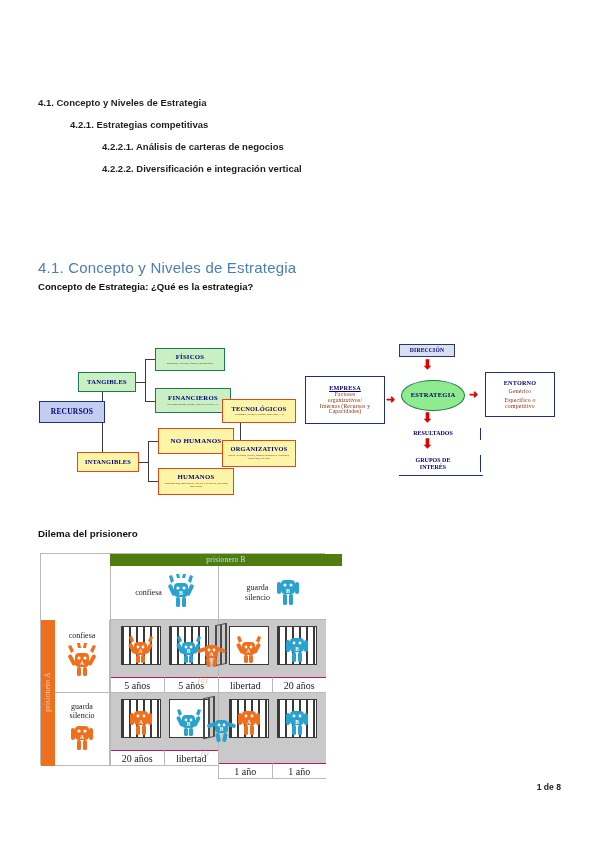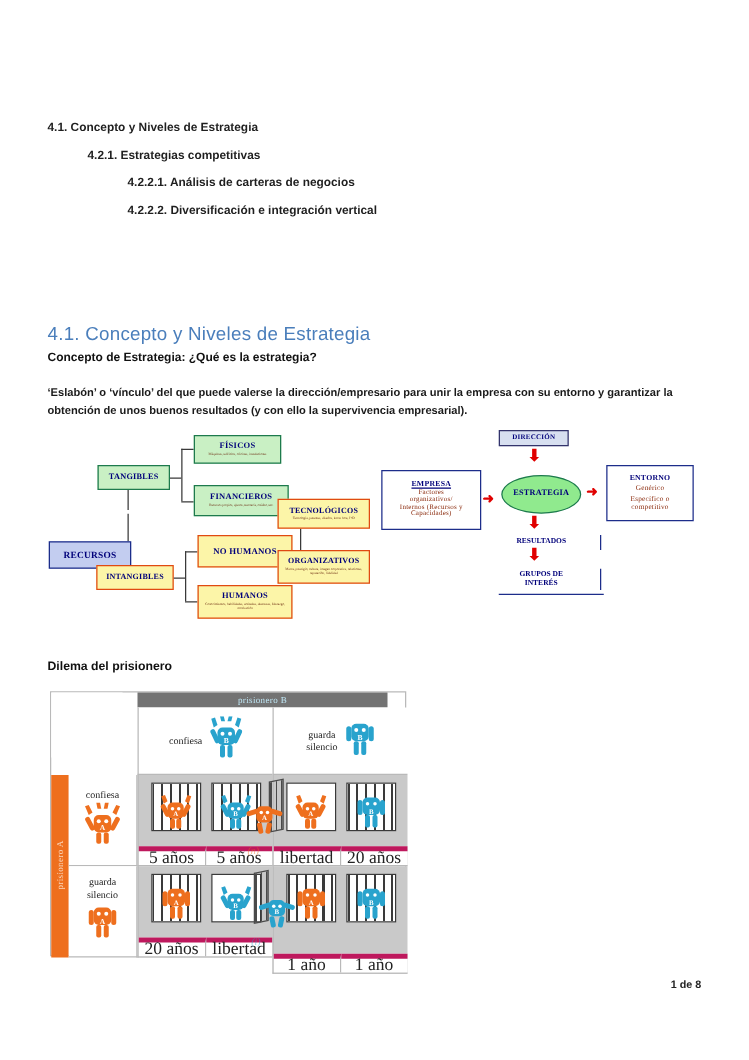--- a/index.html
+++ b/index.html
@@ -48,21 +48,21 @@
   .node .ttl{
     font-family:"Liberation Serif", serif;
     font-weight:700;color:#00007a;letter-spacing:.2px;
     line-height:1.0;
   }
   .node .sub{
     font-family:"Liberation Serif", serif;
     color:#6b2b10;font-size:2.7px;line-height:1.25;margin-top:1px;
     padding:0 2px;
   }
-  .n-blue{background:#c3cdf0;border:1.2px solid #1c2d8a;margin-top:32px;}
+  .n-blue{background:#c3cdf0;border:1.2px solid #1c2d8a;}
   .n-green{background:#c9f0c4;border:1.4px solid #1d7a4d;}
   .n-yellow{background:#fcf5a8;border:1.5px solid #e04a12;}
   .n-white{background:#ffffff;border:1.2px solid #1c2d8a;}
   .n-gray{background:#d7dff0;border:1px solid #33336b;}
   .ellipse{
     background:#90ea8e;border:1.4px solid #1d7a4d;border-radius:50%;
   }
   .conn{position:absolute;background:#3a3a3a;}
   .conn-v{width:1.2px;}
   .conn-h{height:1.2px;}
@@ -77,22 +77,22 @@
   .pd-heading{
     position:absolute;left:38px;top:528px;
     font-size:9.8px;font-weight:700;color:#111;
   }
   .pd{
     position:absolute;left:40px;top:553px;width:285px;height:212px;
     box-sizing:border-box;border:1px solid #b9b9b9;background:#fff;
   }
   .pd-corner{position:absolute;left:0;top:0;width:57px;height:52px;background:#fff;}
   .pd-axisB{
-    position:absolute;left:69px;top:0;width:200px;height:12px;
-    background:#737373;color:#bfe6f4;font-size:7.2px;
+    position:absolute;left:69px;top:0;width:232px;height:12px;
+    background:#4d7c0f;color:#bfe6f4;font-size:7.2px;
     display:flex;align-items:center;justify-content:center;
     font-family:"Liberation Serif", serif;letter-spacing:.3px;
   }
   .pd-axisA{
     position:absolute;left:0;top:66px;width:14px;height:146px;
     background:#ee6f1e;color:#fbd7bc;
     font-family:"Liberation Serif", serif;font-size:7.2px;letter-spacing:.3px;
   }
   .pd-axisA span{
     display:block;transform:rotate(-90deg);transform-origin:center;
@@ -115,23 +115,23 @@
   .pd-rowhead .txt{
     font-family:"Liberation Serif", serif;font-size:8px;color:#222;
     text-align:center;line-height:1.15;
   }
   .pd-cell{
     position:absolute;box-sizing:border-box;background:#c9c9c9;
     border-left:1px solid #b9b9b9;border-bottom:1px solid #b9b9b9;
   }
   .pd-pay{
     position:absolute;bottom:0;height:15px;width:50%;box-sizing:border-box;
-    background:#fff;border-top:4px solid #be185d;
+    background:#fff;border-top:1px solid #be185d;
     display:flex;align-items:center;justify-content:center;
-    font-family:"Liberation Serif", serif;font-size:14px;color:#222;
+    font-family:"Liberation Serif", serif;font-size:10px;color:#222;
   }
   .pd-pay.l{left:0;border-right:1px solid #b9b9b9;}
   .pd-pay.r{left:50%;}
   
   .jail{
     position:absolute;top:6px;width:40px;height:39px;box-sizing:border-box;
     background:#fff;border:1.5px solid #3a3a3a;
     display:flex;align-items:flex-end;justify-content:center;overflow:hidden;
   }
   .bars{position:absolute;left:0;top:0;width:100%;height:100%;
@@ -164,21 +164,20 @@
 
   <div class="toc">
     <div class="toc-item toc-l1">4.1. Concepto y Niveles de Estrategia</div>
     <div class="toc-item toc-l2">4.2.1. Estrategias competitivas</div>
     <div class="toc-item toc-l3">4.2.2.1. Análisis de carteras de negocios</div>
     <div class="toc-item toc-l3">4.2.2.2. Diversificación e integración vertical</div>
   </div>
 
   <div class="sec-heading">4.1. Concepto y Niveles de Estrategia</div>
   <div class="sub-heading">Concepto de Estrategia: ¿Qué es la estrategia?</div>
-  <div class="para">‘Eslabón’ o ‘vínculo’ del que puede valerse la dirección/empresario para unir la empresa con su entorno y garantizar la obtención de unos buenos resultados (y con ello la supervivencia empresarial).</div>
 
   <div class="diagram">
 
     <div class="conn conn-v" style="left:69px;top:37px;height:26px;"></div>
     <div class="conn conn-v" style="left:69px;top:66px;height:51px;"></div>
     <div class="conn conn-h" style="left:69px;top:37px;width:11px;"></div>
     <div class="conn conn-h" style="left:69px;top:117px;width:11px;"></div>
 
     <div class="node n-blue" style="left:6px;top:56px;width:66px;height:22px;">
       <div class="ttl" style="font-size:7.5px;">RECURSOS</div>

